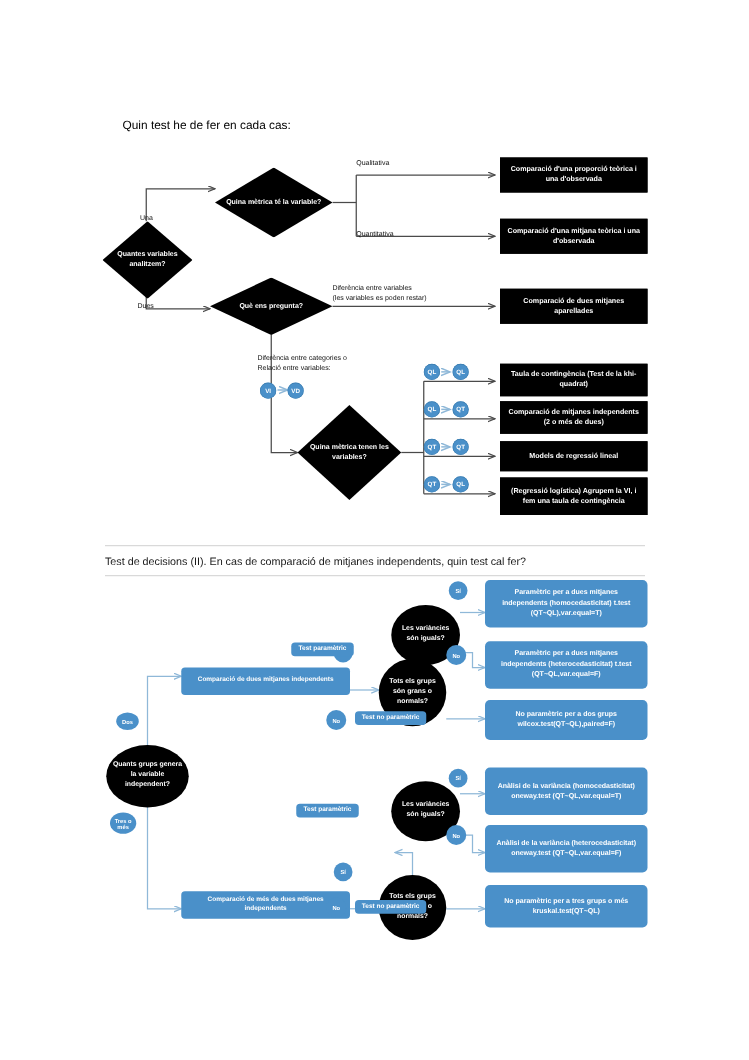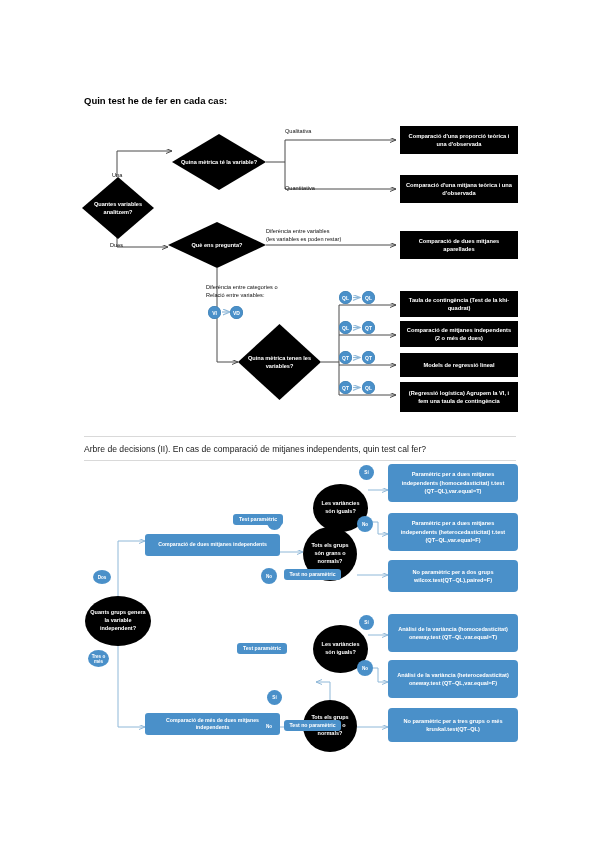--- a/index.html
+++ b/index.html
@@ -13,23 +13,22 @@
   }
   .page{position:absolute;inset:0;}
 
   
   .doc-title{
     position:absolute;left:0;right:0;top:66px;
     text-align:center;font-weight:bold;font-size:11.5px;
     letter-spacing:.2px;
   }
   .subtitle-1{
-    position:absolute;left:84px;top:95px;
+    position:absolute;left:98px;top:95px;
     font-size:9.5px;
-    font-weight:bold;
   }
   .subtitle-2{
     position:absolute;left:84px;top:444px;
     font-size:8.6px;color:#1a1a1a;
   }
   .hr{
     position:absolute;left:84px;width:432px;height:1px;background:#d9d9d9;
   }
 
   
@@ -186,21 +185,21 @@
     <span>Comparació de mitjanes independents (2 o més de dues)</span>
   </div>
   <div class="blackbox" style="left:400px;top:353px;width:118px;height:24px;">
     <span>Models de regressió lineal</span>
   </div>
   <div class="blackbox" style="left:400px;top:382px;width:118px;height:30px;">
     <span>(Regressió logística) Agrupem la VI, i fem una taula de contingència</span>
   </div>
 
   <div class="hr" style="top:436px;"></div>
-  <div class="subtitle-2">Arbre de decisions (II). En cas de comparació de mitjanes independents, quin test cal fer?</div>
+  <div class="subtitle-2">Test de decisions (II). En cas de comparació de mitjanes independents, quin test cal fer?</div>
   <div class="hr" style="top:460px;"></div>
 
   <svg class="arrows">
 
     <path d="M118,596 L118,541 L145,541" fill="none" stroke="#8fb8d8" stroke-width="1" marker-end="url(#ahb)"></path>
 
     <path d="M118,645 L118,727 L145,727" fill="none" stroke="#8fb8d8" stroke-width="1" marker-end="url(#ahb)"></path>
 
     <path d="M280,552 L303,552" fill="none" stroke="#8fb8d8" stroke-width="1" marker-end="url(#ahb)"></path>
 

